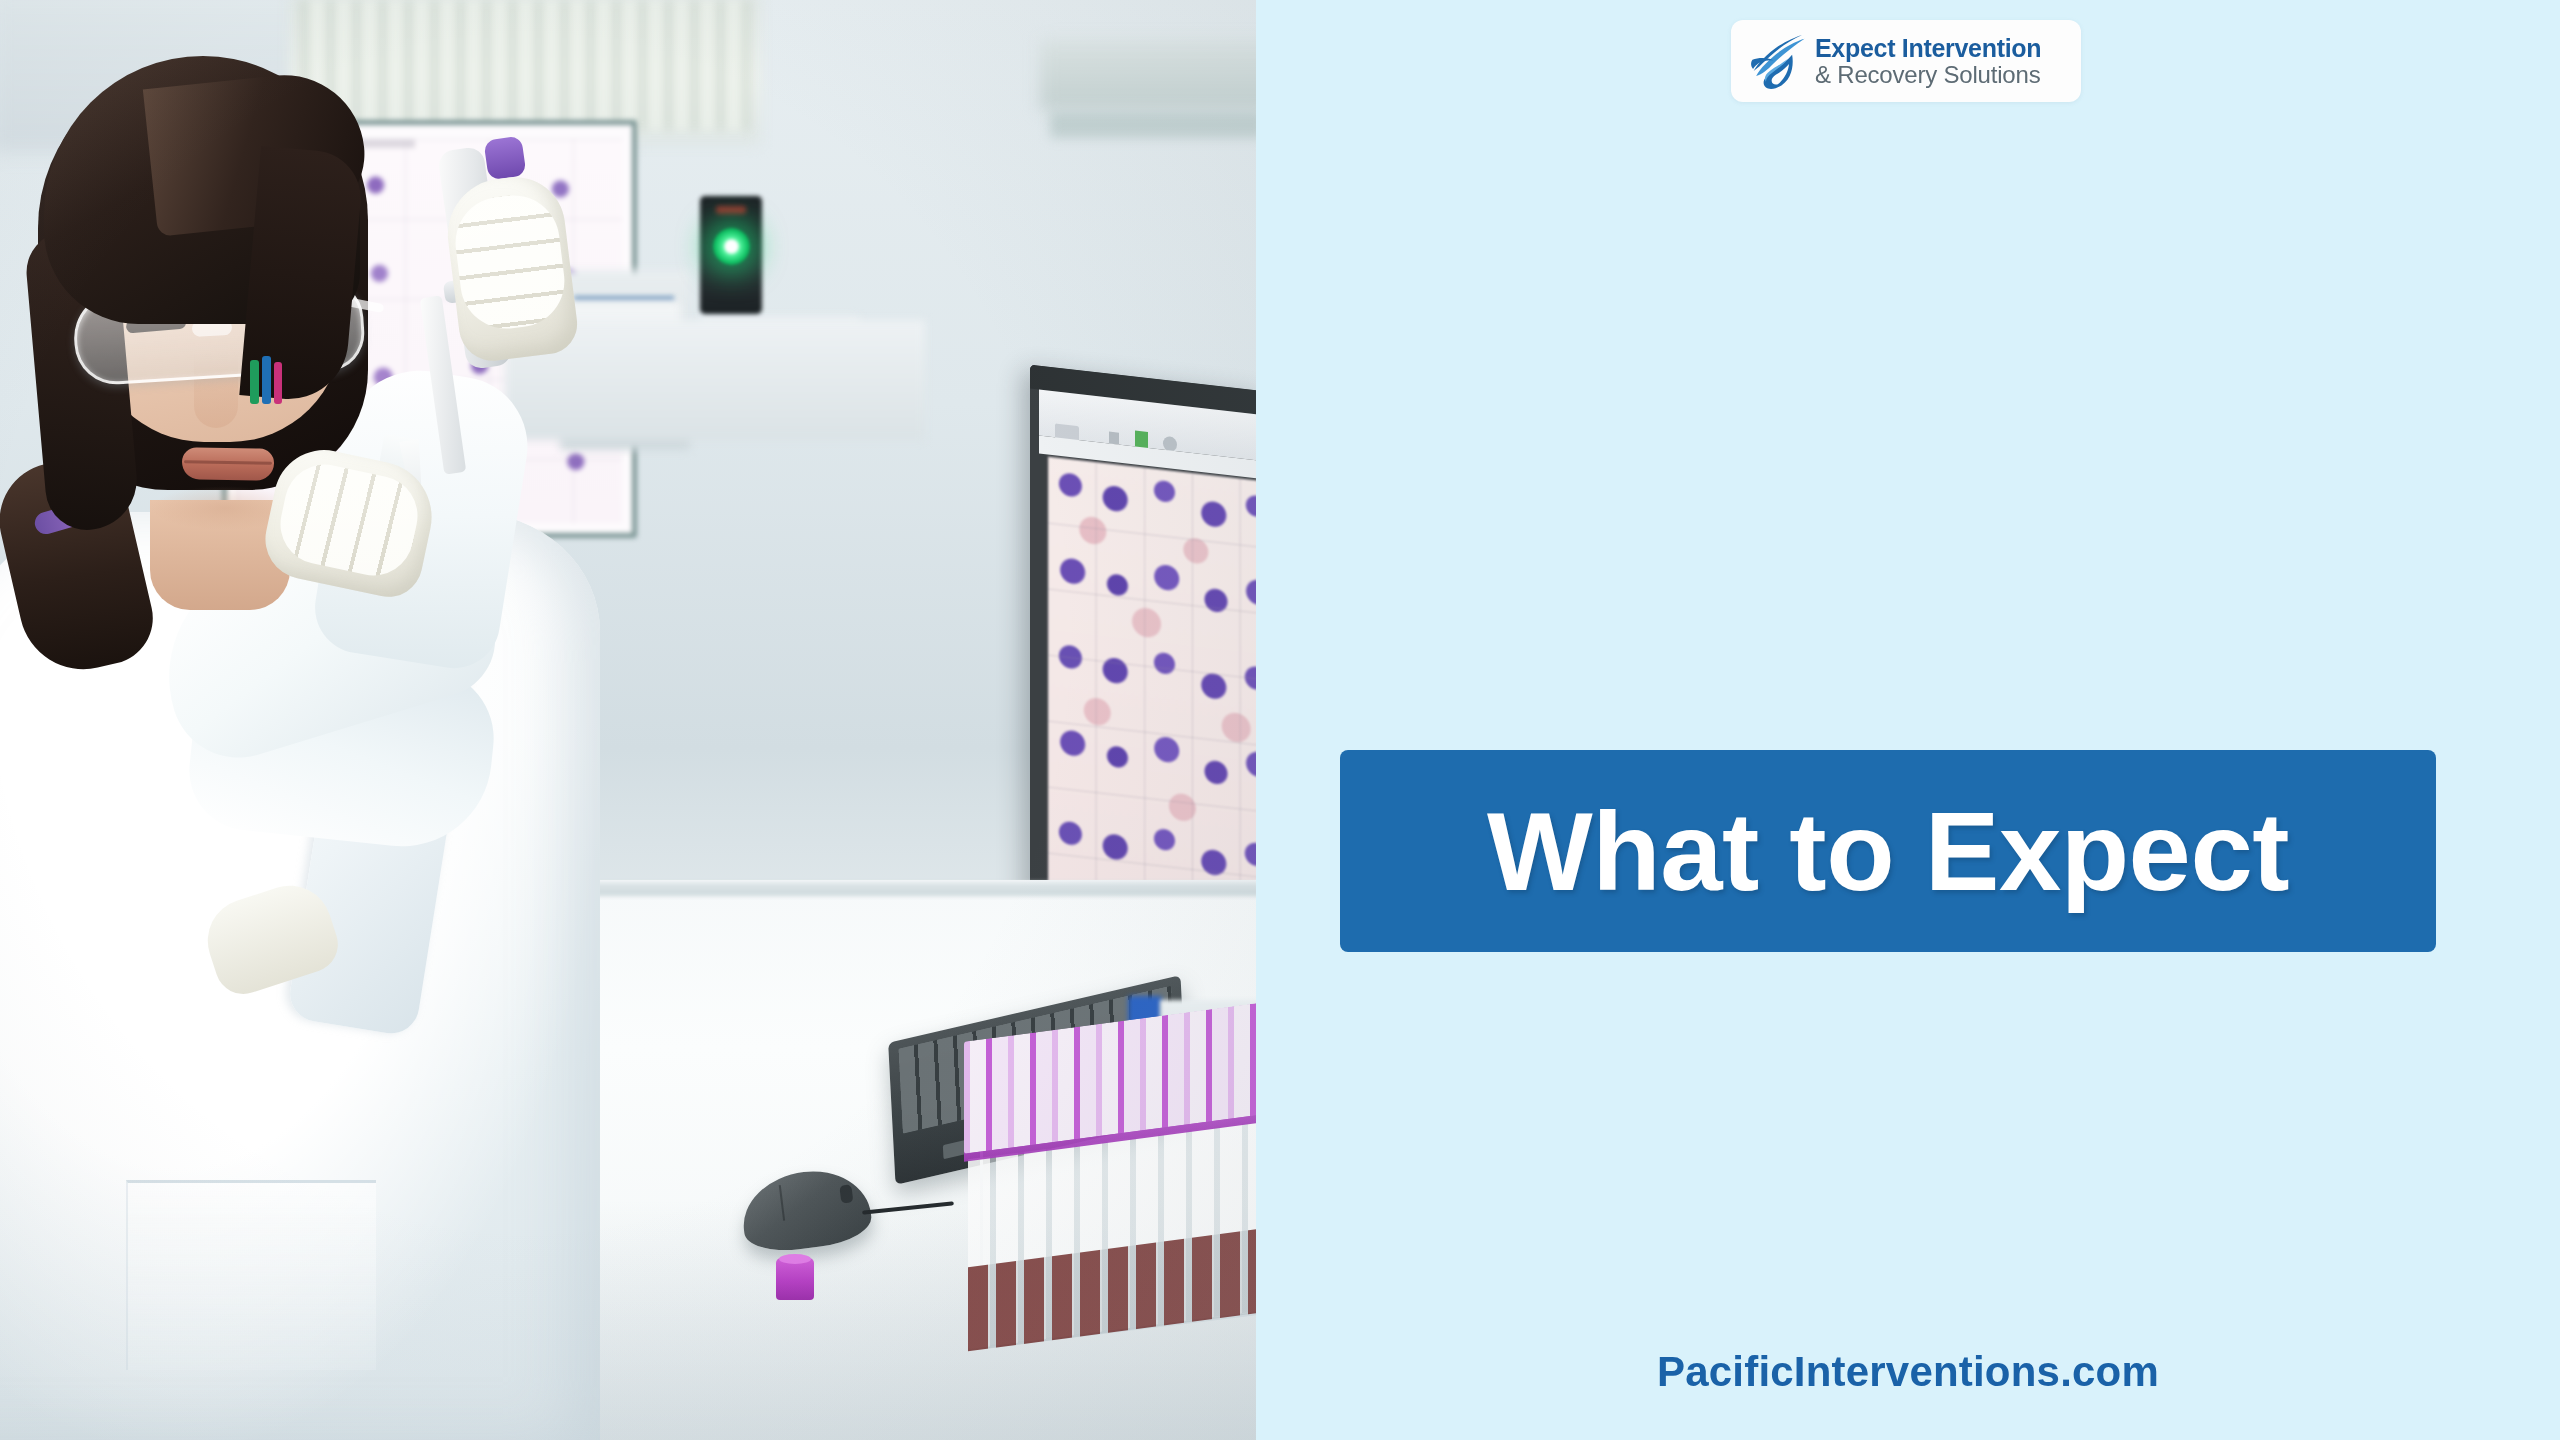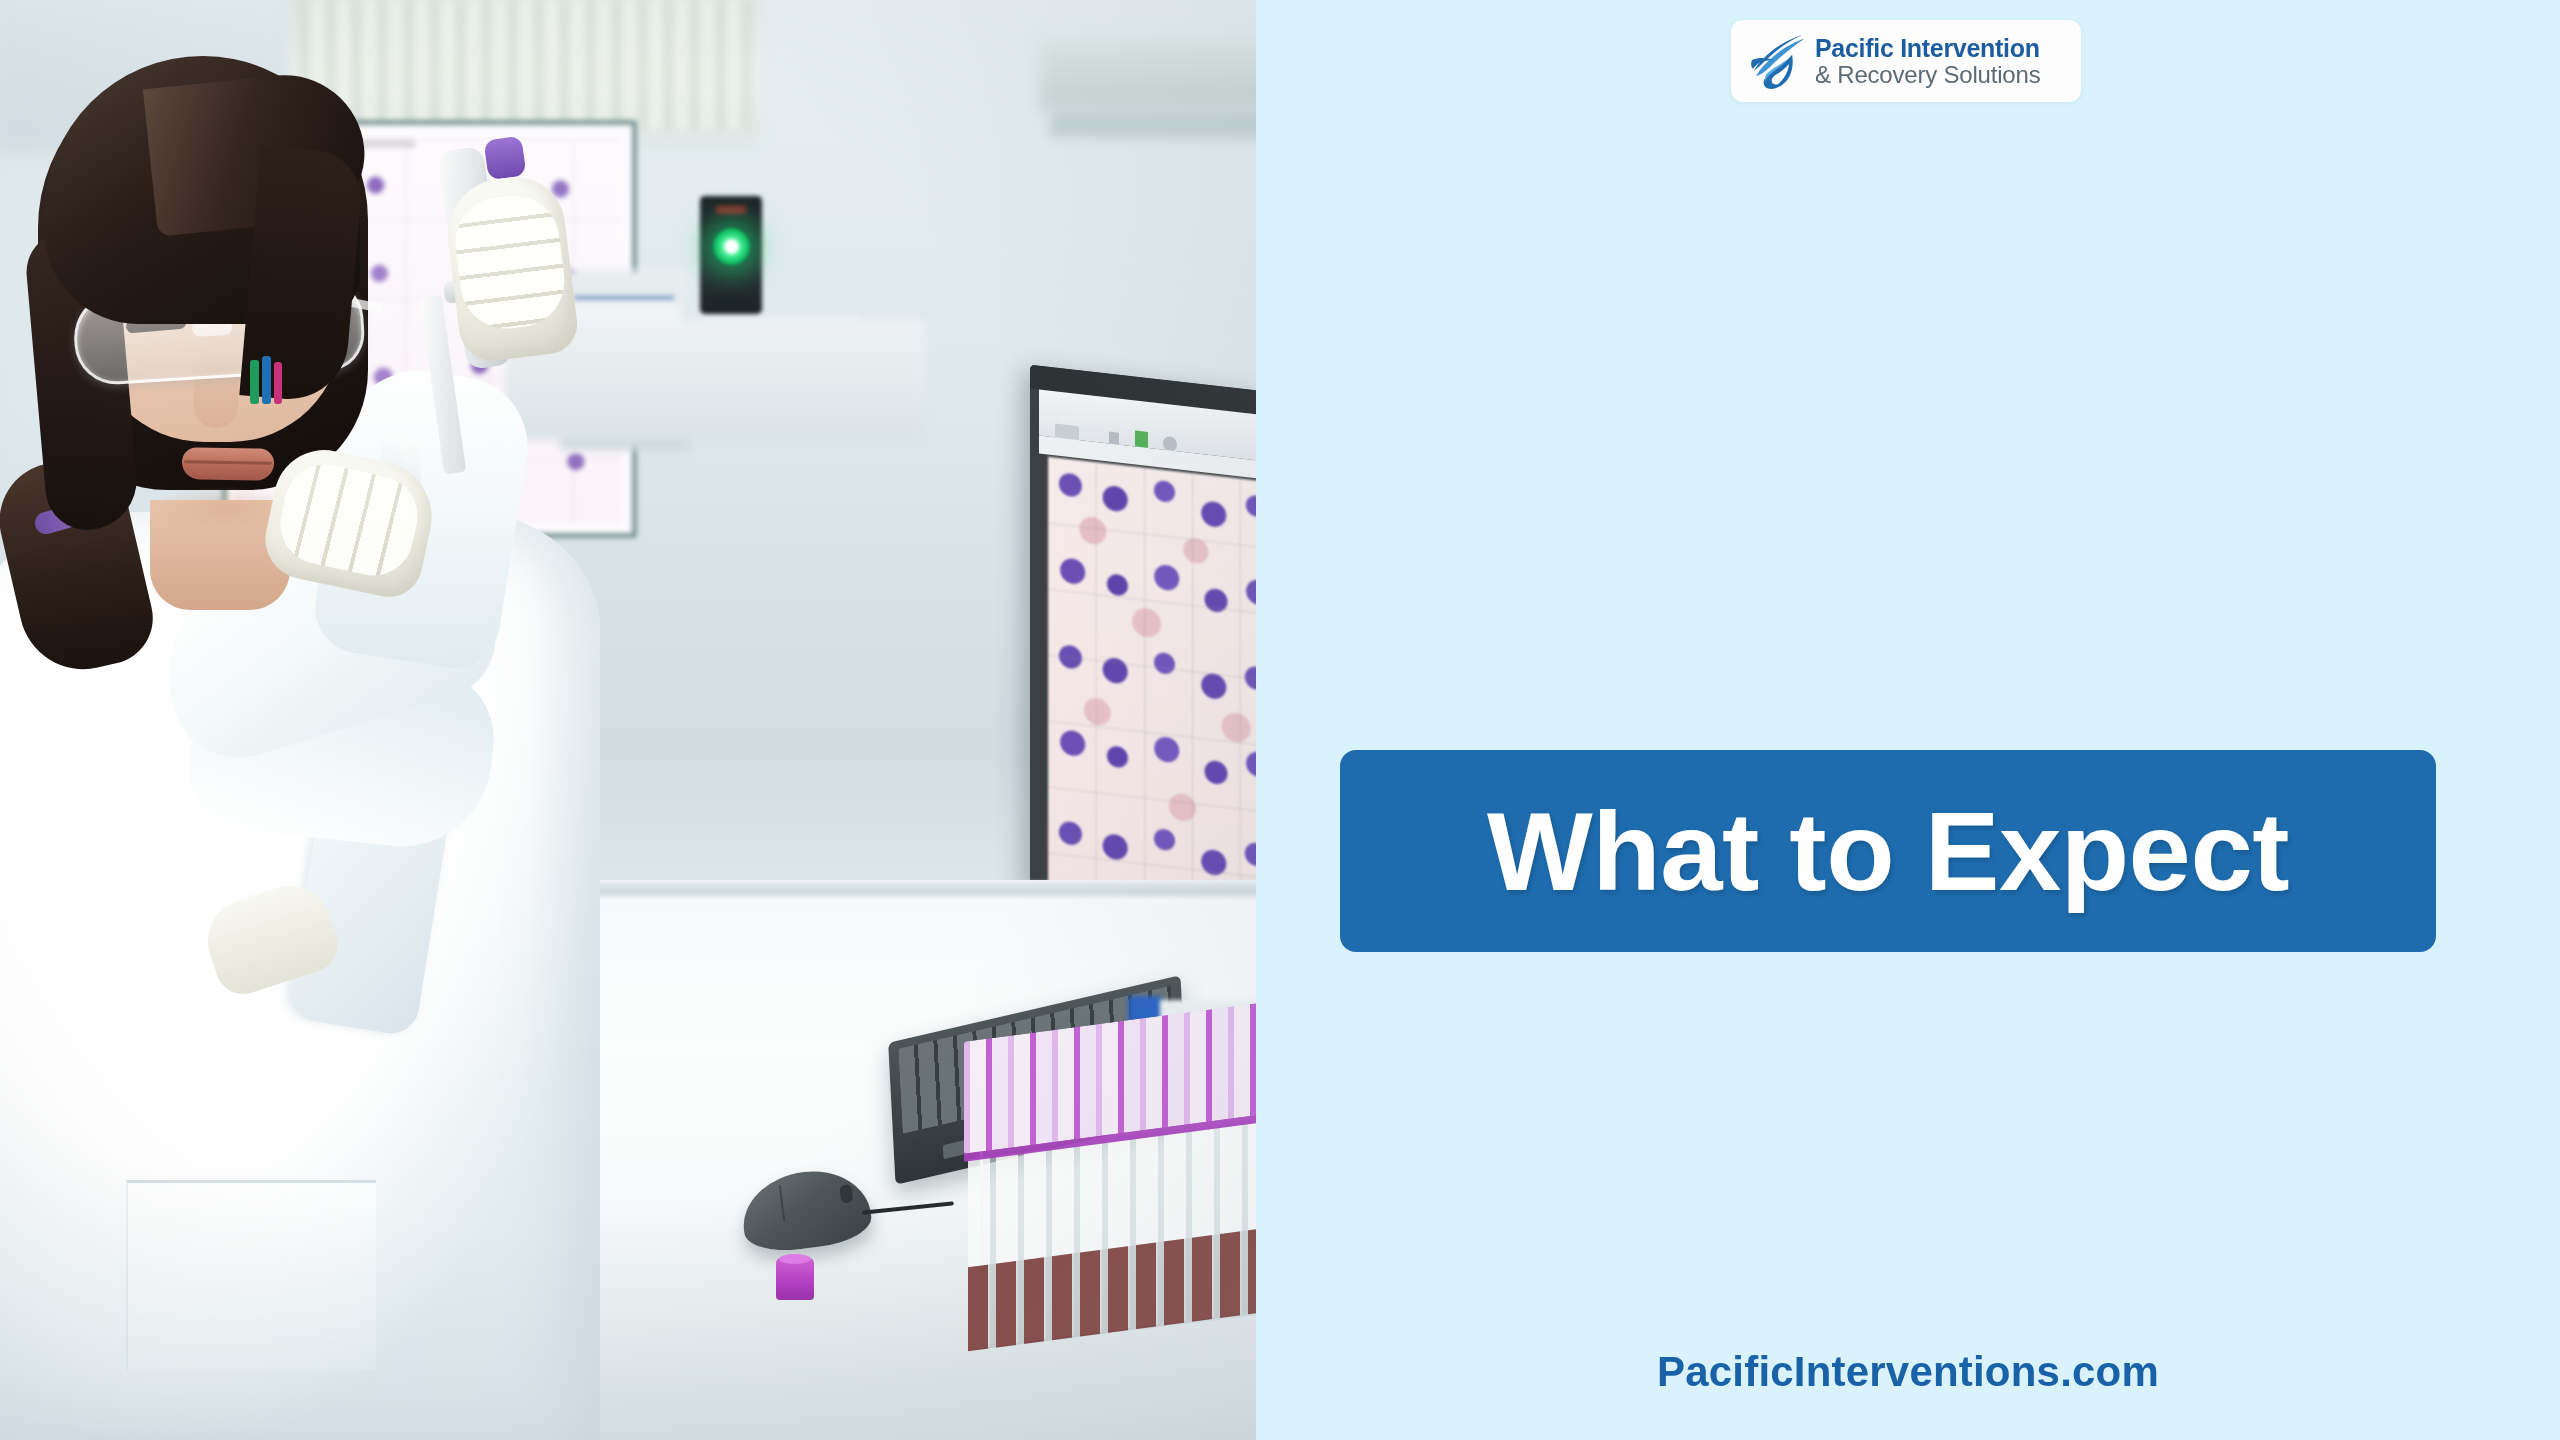--- a/index.html
+++ b/index.html
@@ -649,21 +649,21 @@
     letter-spacing:-1px;
     line-height:1;
     white-space:nowrap;
   }
 
   .cta-box {
     position:absolute;
     left:84px; top:750px;
     width:1096px; height:202px;
     background:#1e6cae;
-    border-radius:16px;
+    border-radius:8px;
     display:flex; align-items:center; justify-content:center;
   }
   .cta-text {
     font-size:112px;
     font-weight:bold;
     color:#ffffff;
     letter-spacing:-.5px;
     white-space:nowrap;
     text-shadow:2px 3px 4px rgba(15,60,100,.35);
   }
@@ -797,21 +797,21 @@
       <svg class="logo-mark" viewBox="0 0 100 100">
         <path d="M92 8 C74 16 56 28 41 42 C30 52 22 61 14 66 C21 54 36 38 54 26 C68 17 82 11 92 8 Z" fill="#1f6cb0"></path>
         <path d="M96 14 C78 26 60 40 46 54 C36 64 28 72 18 74 C24 62 40 46 58 33 C72 23 88 16 96 14 Z" fill="#3e94d4"></path>
         <path d="M12 48 C22 44 36 44 46 49 C40 48 32 49 25 52 C19 55 15 59 13 63 C9 58 9 52 12 48 Z" fill="#1f6cb0"></path>
         <path d="M76 40 C66 52 54 60 45 66 C36 72 30 78 30 85 C30 91 35 95 42 95 C54 95 66 86 72 74
                  C77 64 78 51 76 40 Z M50 88 C46 88 43 86 43 82 C43 77 48 73 55 69 C61 65 67 60 71 55
                  C70 66 64 78 56 85 C54 87 52 88 50 88 Z" fill="#1f6cb0"></path>
         <path d="M70 46 C62 56 52 63 44 69 C37 74 33 79 34 84 C30 78 33 71 40 66 C49 60 61 53 70 46 Z" fill="#5aa9e0"></path>
       </svg>
       <div class="logo-text">
-        <span class="logo-line1">Pacific Intervention</span>
+        <span class="logo-line1">Expect Intervention</span>
         <span class="logo-line2">&amp; Recovery Solutions</span>
       </div>
     </div>
 
 
     <div class="cta-box">
       <span class="cta-text">What to Expect</span>
     </div>
 
     <div class="site-url">PacificInterventions.com</div>

